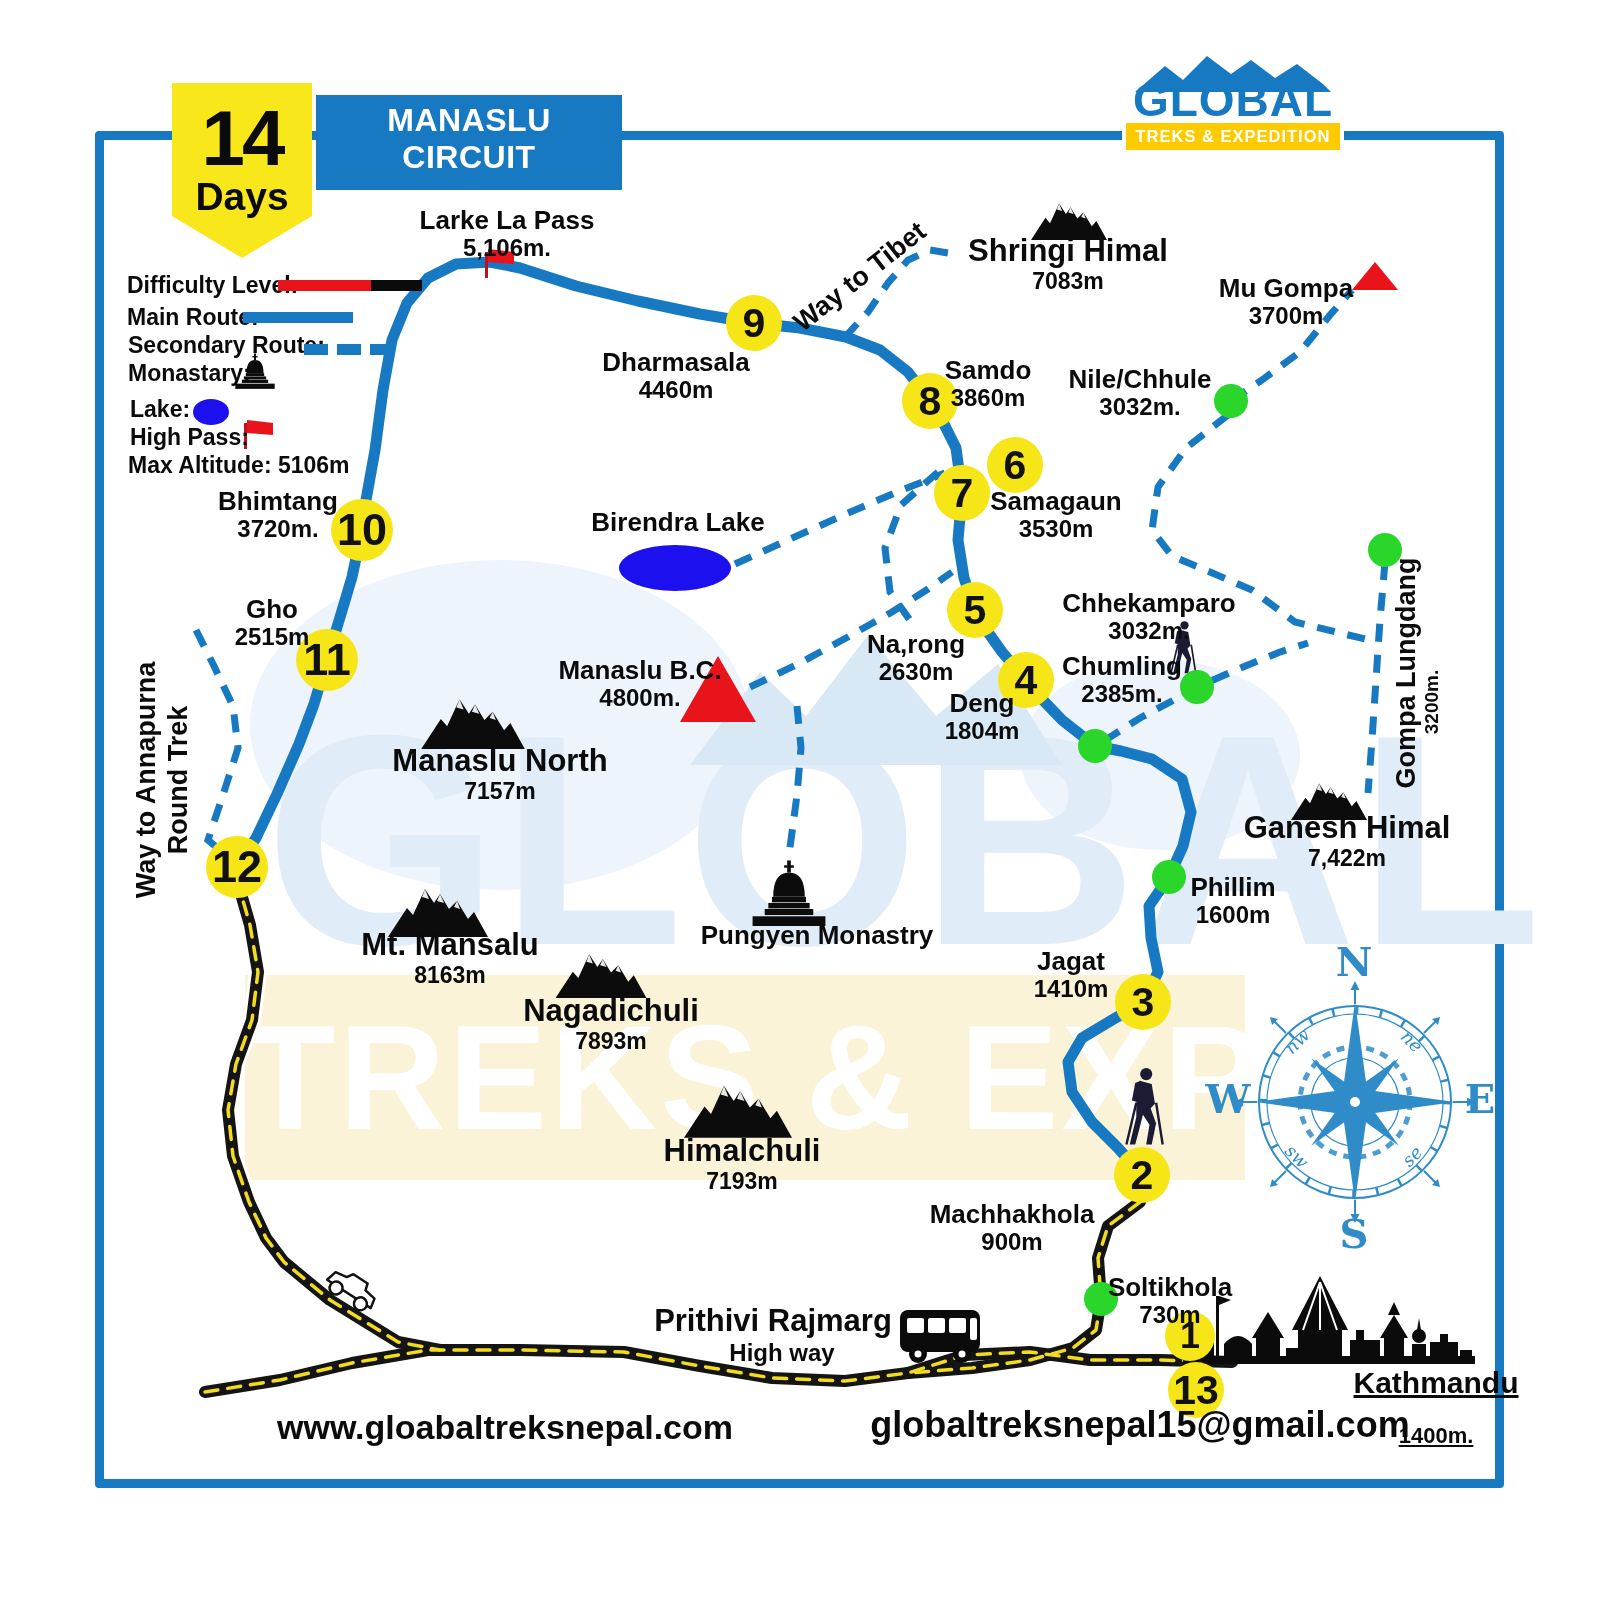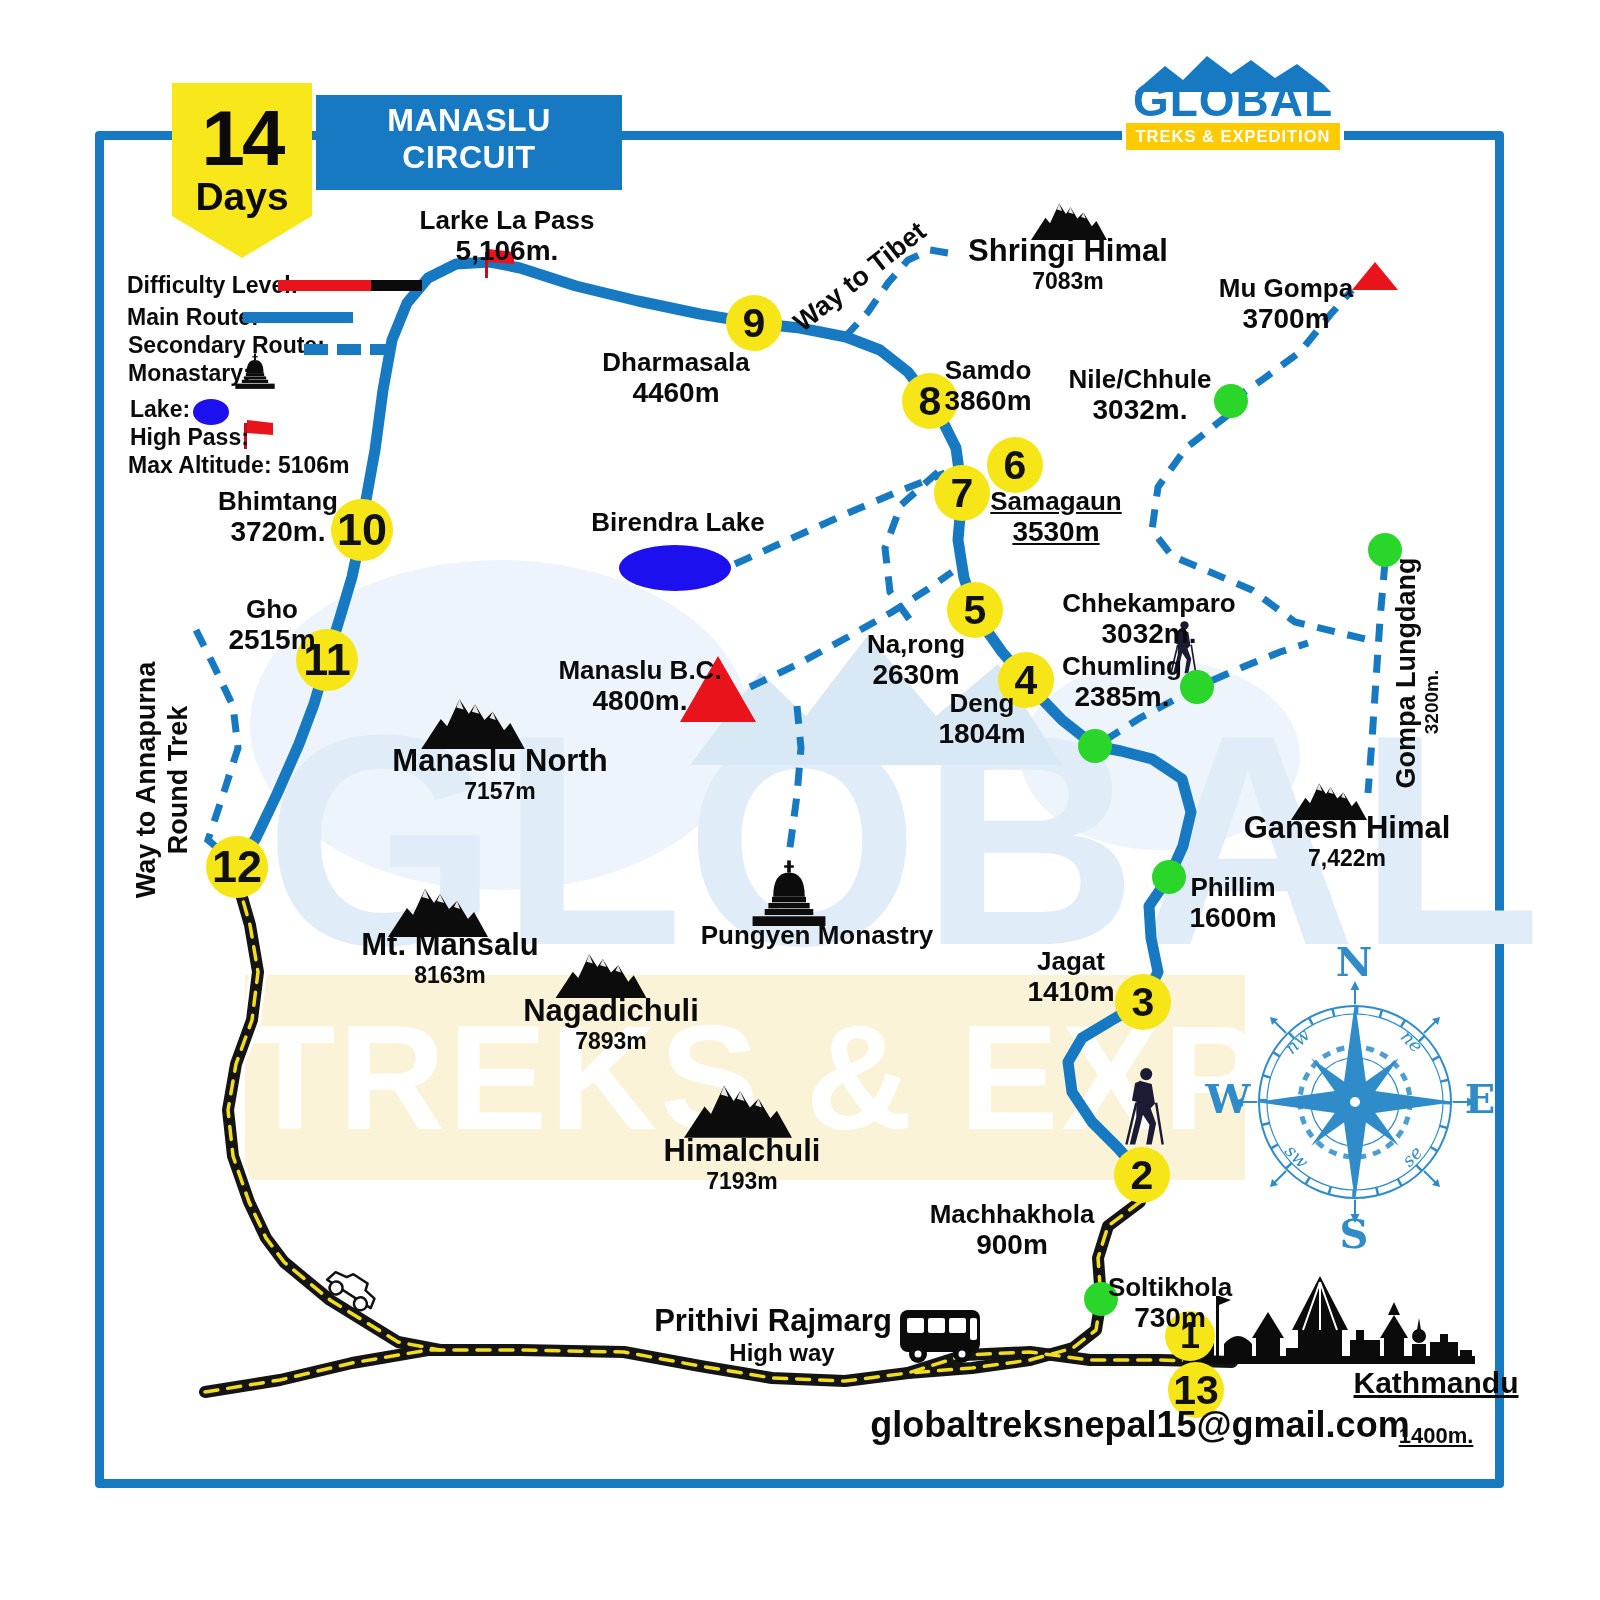--- a/index.html
+++ b/index.html
@@ -29,21 +29,21 @@
   .logo .brand{font-size:46px;font-weight:bold;color:#1879C3;letter-spacing:1px;line-height:.9;margin-top:-12px;}
   .logo .tag{background:#FECB00;color:#fff;font-size:16.5px;font-weight:bold;letter-spacing:1px;
              padding:4px 2px;margin:2px 4px 0 4px;}
   
   .lg{position:absolute;font-weight:bold;font-size:23px;white-space:nowrap;}
   .sw{position:absolute;}
   
   #gen{position:absolute;left:0;top:0;width:1600px;height:1600px;}
   .place{position:absolute;transform:translateX(-50%);text-align:center;font-weight:bold;
          line-height:1.12;white-space:nowrap;}
-  .plain .nm{font-size:26px;} .plain .alt{font-size:28px;}
+  .plain .nm{font-size:26px;} .plain .alt{font-size:24px;}
   .mountain .nm{font-size:31px;} .mountain .alt{font-size:23px;}
   .city .nm{font-size:30px;} .city .alt{font-size:22px;margin-top:24px;}
   .road .nm{font-size:31px;} .road2 .nm{font-size:24px;}
   .wp{position:absolute;background:#F6E618;border-radius:50%;display:flex;align-items:center;
       justify-content:center;font-weight:bold;color:#111;}
   .gdot{position:absolute;width:34px;height:34px;background:#2BD62B;border-radius:50%;}
   .rot{position:absolute;font-weight:bold;white-space:pre;transform-origin:center;}
   .cpt{position:absolute;font-family:"DejaVu Serif",serif;font-weight:bold;color:#2F8CC9;}
   .csm{font-weight:normal;font-style:italic;}
   
@@ -283,21 +283,21 @@
         <div class="alt">3860m</div>
       </div>
       <div class="place plain" style="left: 1140px; top: 365px;">
         <div class="nm">Nile/Chhule</div>
         <div class="alt">3032m.</div>
       </div>
       <div class="place plain" style="left: 1286px; top: 274px;">
         <div class="nm">Mu Gompa</div>
         <div class="alt">3700m</div>
       </div>
-      <div class="place plain" style="left: 1056px; top: 487px; text-decoration: underline;">
+      <div class="place plain" style="left: 1056px; top: 487px;">
         <div class="nm">Samagaun</div>
         <div class="alt">3530m</div>
       </div>
       <div class="place plain" style="left: 916px; top: 630px;">
         <div class="nm">Na,rong</div>
         <div class="alt">2630m</div>
       </div>
       <div class="place plain" style="left: 1149px; top: 589px;">
         <div class="nm">Chhekamparo</div>
         <div class="alt">3032m.</div>
@@ -386,15 +386,16 @@
       <div class="cpt" style="left: 1354px; top: 961px; font-size: 40px; transform: translate(-50%, -50%) rotate(0deg);">N</div>
       <div class="cpt" style="left: 1480px; top: 1098px; font-size: 40px; transform: translate(-50%, -50%) rotate(0deg);">E</div>
       <div class="cpt" style="left: 1354px; top: 1233px; font-size: 40px; transform: translate(-50%, -50%) rotate(0deg);">S</div>
       <div class="cpt" style="left: 1228px; top: 1098px; font-size: 40px; transform: translate(-50%, -50%) rotate(0deg);">W</div>
       <div class="cpt csm" style="left: 1297px; top: 1041px; font-size: 18px; transform: translate(-50%, -50%) rotate(-45deg);">nw</div>
       <div class="cpt csm" style="left: 1412px; top: 1041px; font-size: 18px; transform: translate(-50%, -50%) rotate(45deg);">ne</div>
       <div class="cpt csm" style="left: 1297px; top: 1156px; font-size: 18px; transform: translate(-50%, -50%) rotate(45deg);">sw</div>
       <div class="cpt csm" style="left: 1412px; top: 1156px; font-size: 18px; transform: translate(-50%, -50%) rotate(-45deg);">se</div>
     </div>
 
+  <div class="foot" style="left:505px;top:1408px;font-size:34px;">www.gloabaltreksnepal.com</div>
   <div class="foot" style="left:1140px;top:1404px;font-size:36px;">globaltreksnepal15@gmail.com</div>
 
 </div>
 
 </body></html>

